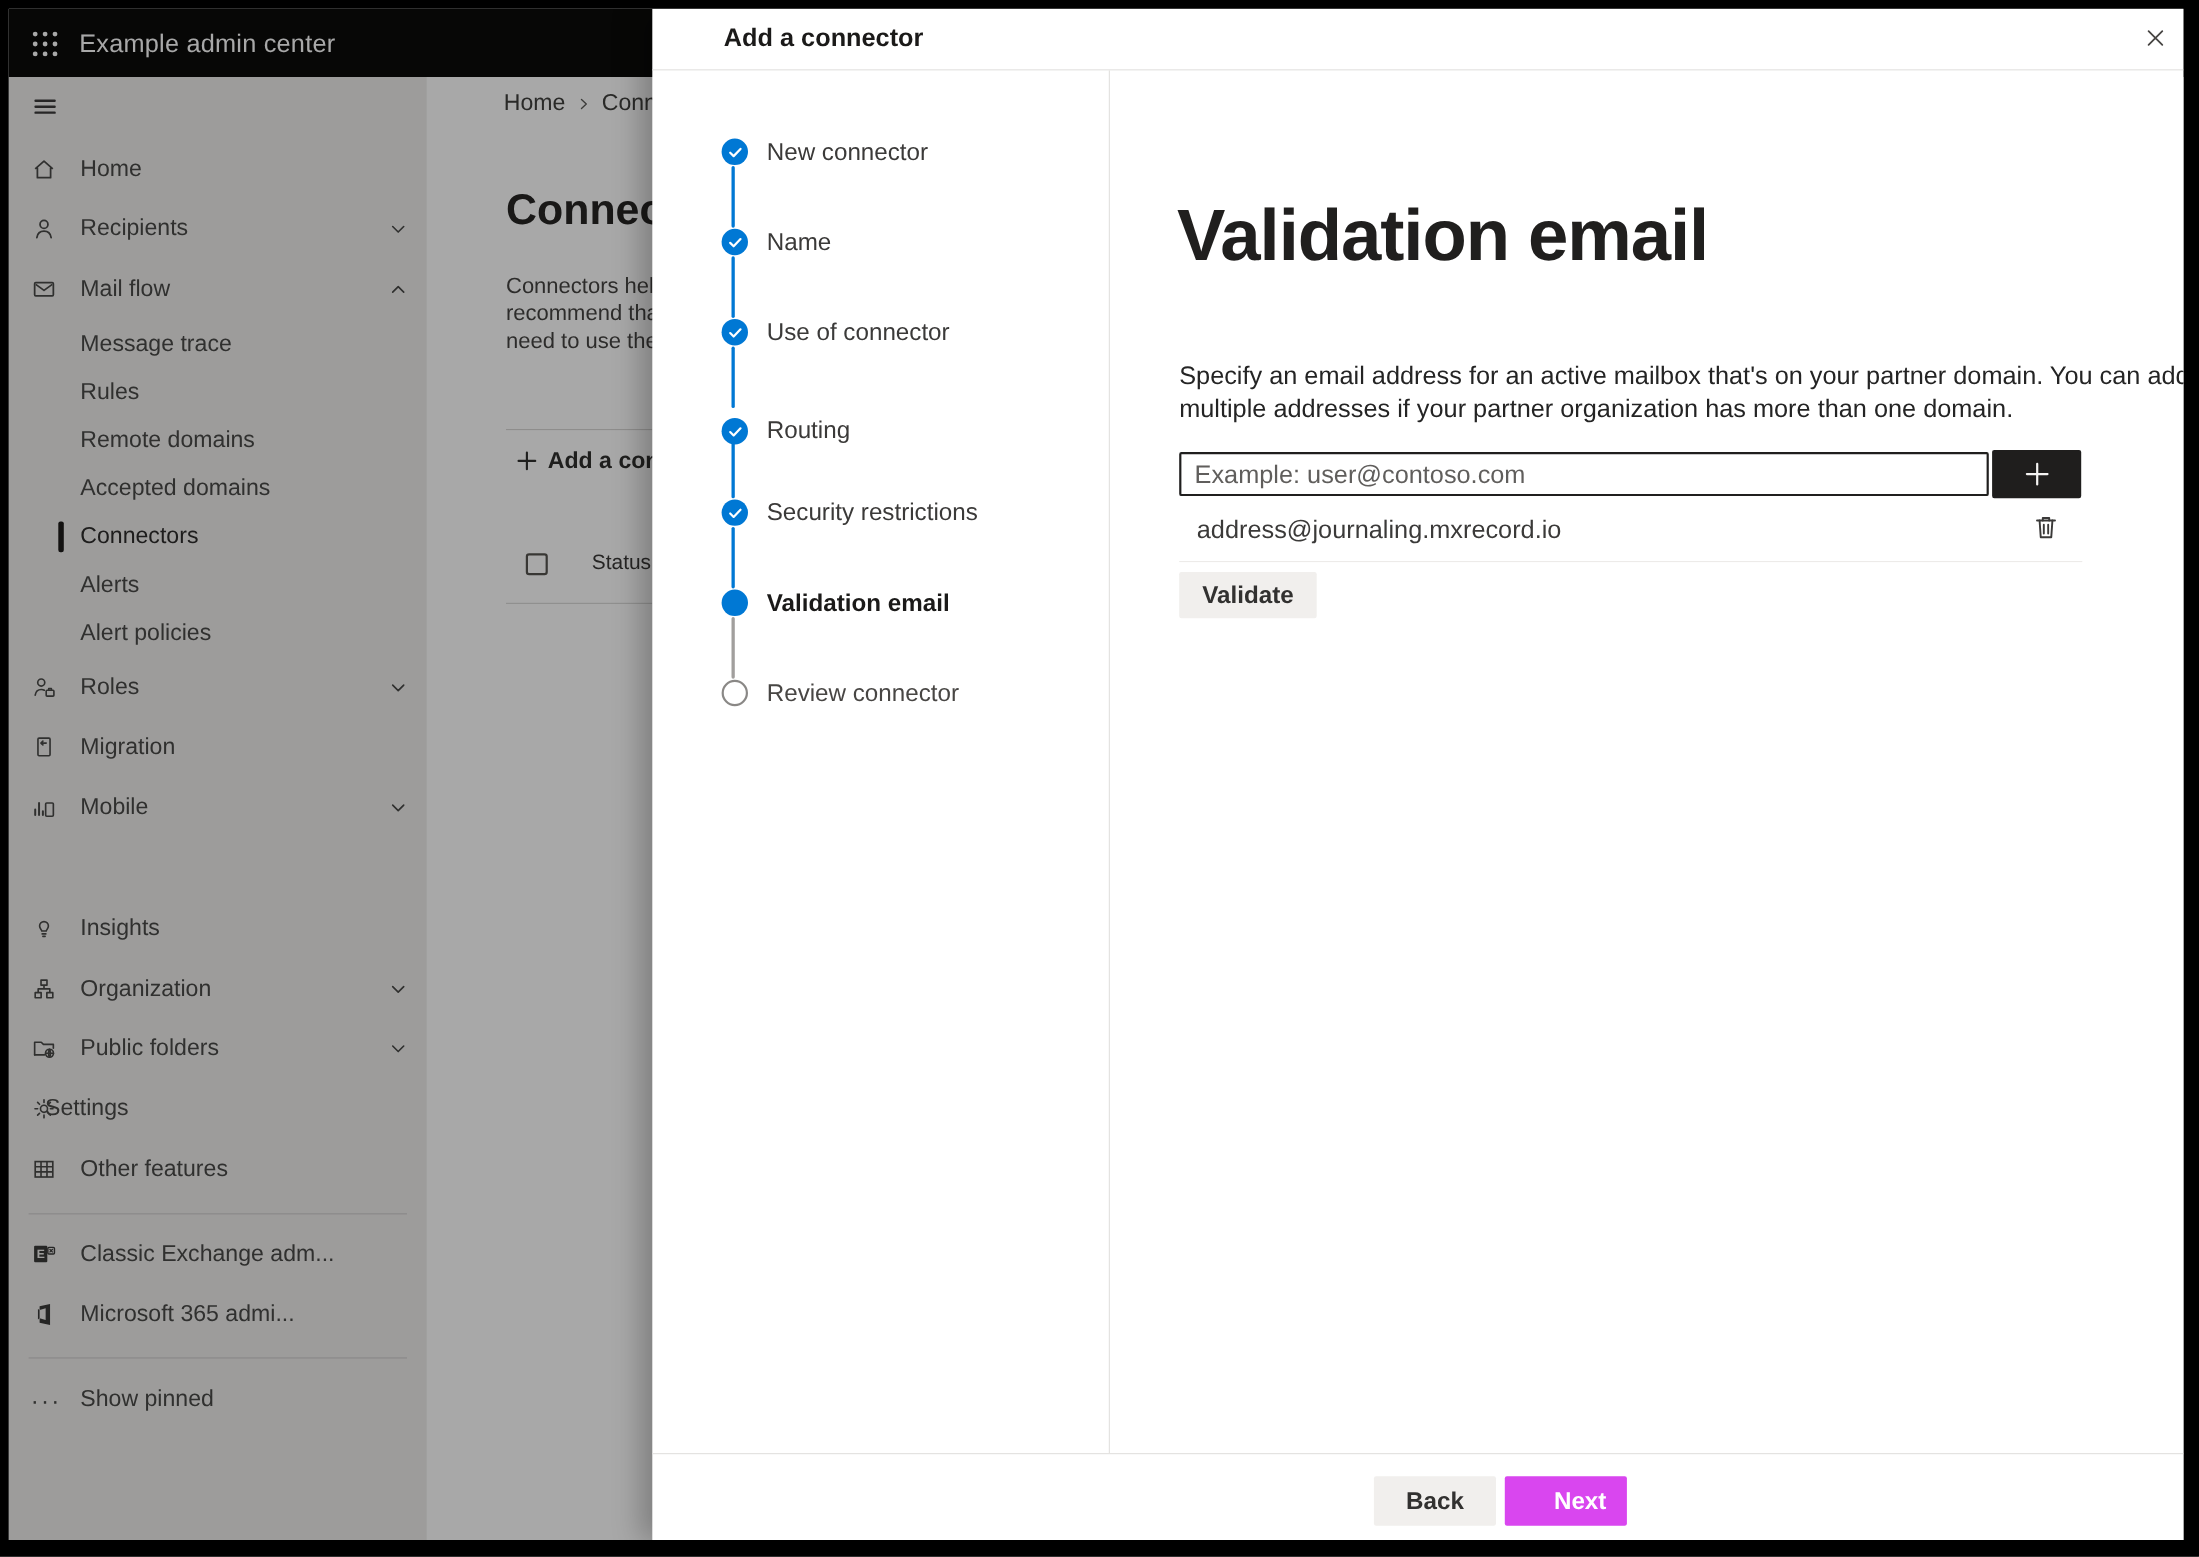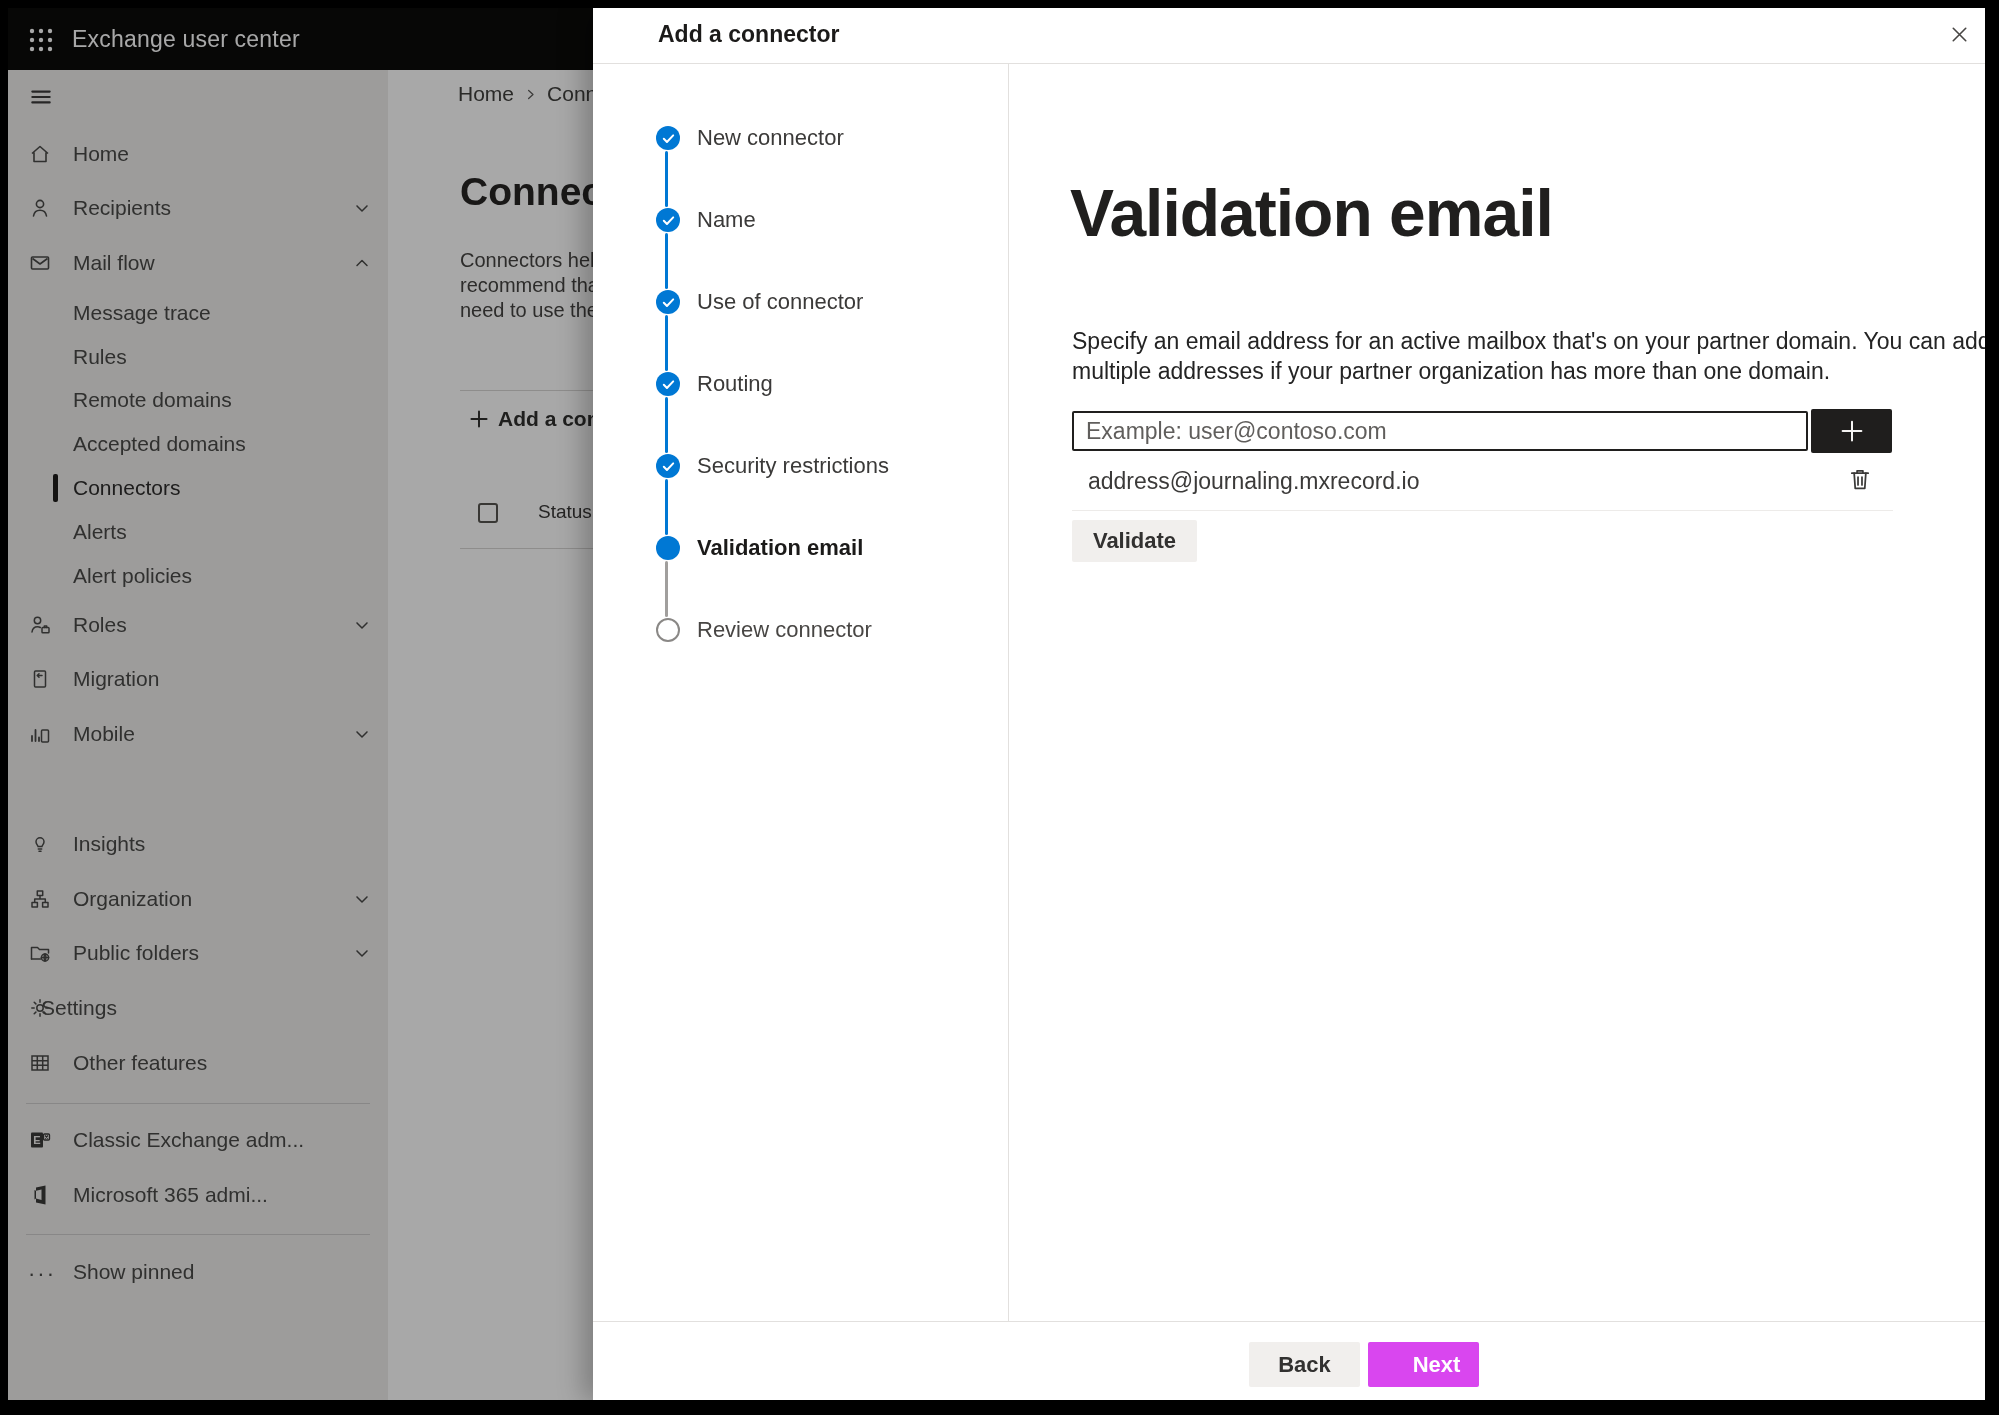--- a/index.html
+++ b/index.html
@@ -82,21 +82,21 @@
               <circle cx="22" cy="4" r="2.2"></circle>
             <circle cx="4" cy="13" r="2.2"></circle>
               <circle cx="13" cy="13" r="2.2"></circle>
               <circle cx="22" cy="13" r="2.2"></circle>
             <circle cx="4" cy="22" r="2.2"></circle>
               <circle cx="13" cy="22" r="2.2"></circle>
               <circle cx="22" cy="22" r="2.2"></circle>
           </g>
         </svg>
       </span>
-      <span class="app-title">Exchange user center</span>
+      <span class="app-title">Example admin center</span>
     </div>
 
     <div class="sidebar"></div>
     <span class="hamburger" style="z-index:1;">
       <svg width="26" height="26" viewBox="0 0 24 24" fill="none" stroke="#3c3b3a" stroke-width="2" stroke-linecap="round">
           <path d="M4 7h16M4 12h16M4 17h16"></path>
         </svg>
     </span>
 
     <div class="nav-item" style="top:126px; z-index:1;">
@@ -349,21 +349,21 @@
       <div class="seg blue" style="top:143px; height:56px;"></div>
       <div class="step done" style="top:274px;">
         <span class="step-circle">
             <svg width="15" height="15" viewBox="0 0 24 24" fill="none" stroke="#fff" stroke-width="3.2" stroke-linecap="round" stroke-linejoin="round">
               <path d="M4.5 12.5l5 5L19.5 7"></path>
             </svg>
           </span>
         <span class="step-label">Use of connector</span>
       </div>
       <div class="seg blue" style="top:307px; height:56px;"></div>
-      <div class="step done" style="top:356px;">
+      <div class="step done" style="top:356px;align-items:flex-end;">
         <span class="step-circle">
             <svg width="15" height="15" viewBox="0 0 24 24" fill="none" stroke="#fff" stroke-width="3.2" stroke-linecap="round" stroke-linejoin="round">
               <path d="M4.5 12.5l5 5L19.5 7"></path>
             </svg>
           </span>
         <span class="step-label">Routing</span>
       </div>
       <div class="seg blue" style="top:389px; height:56px;"></div>
       <div class="step done" style="top:438px;">
         <span class="step-circle">

